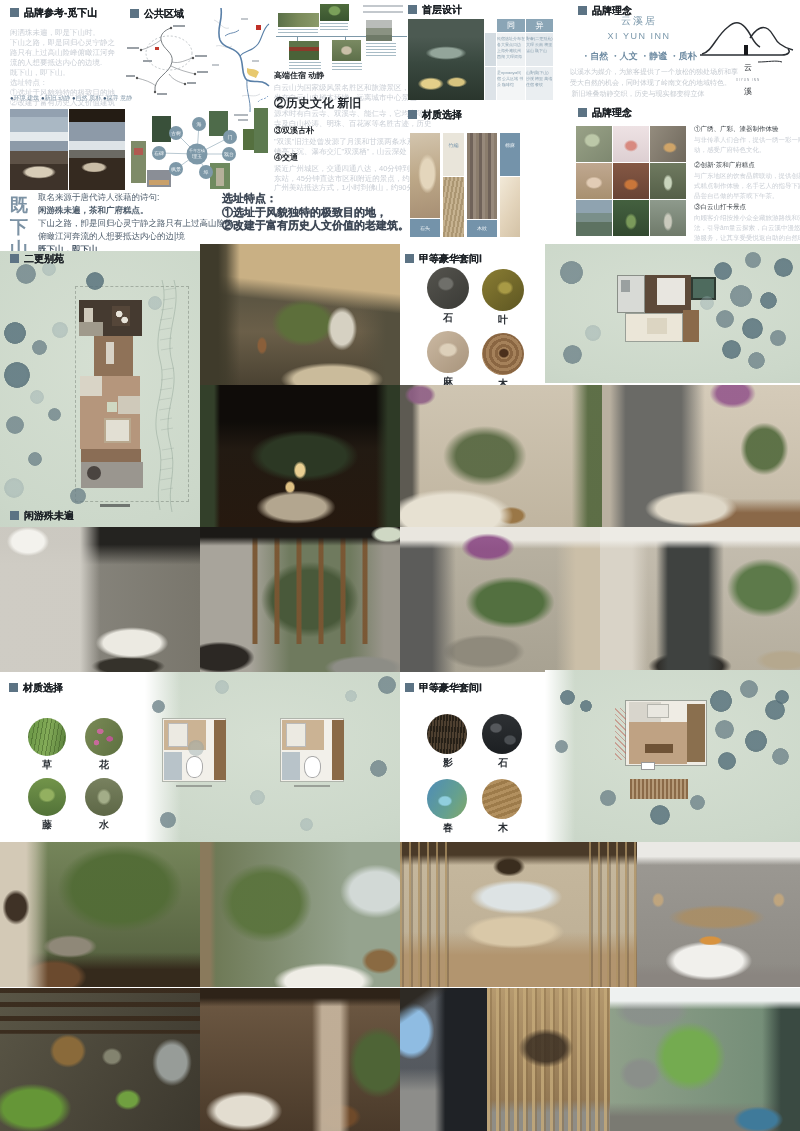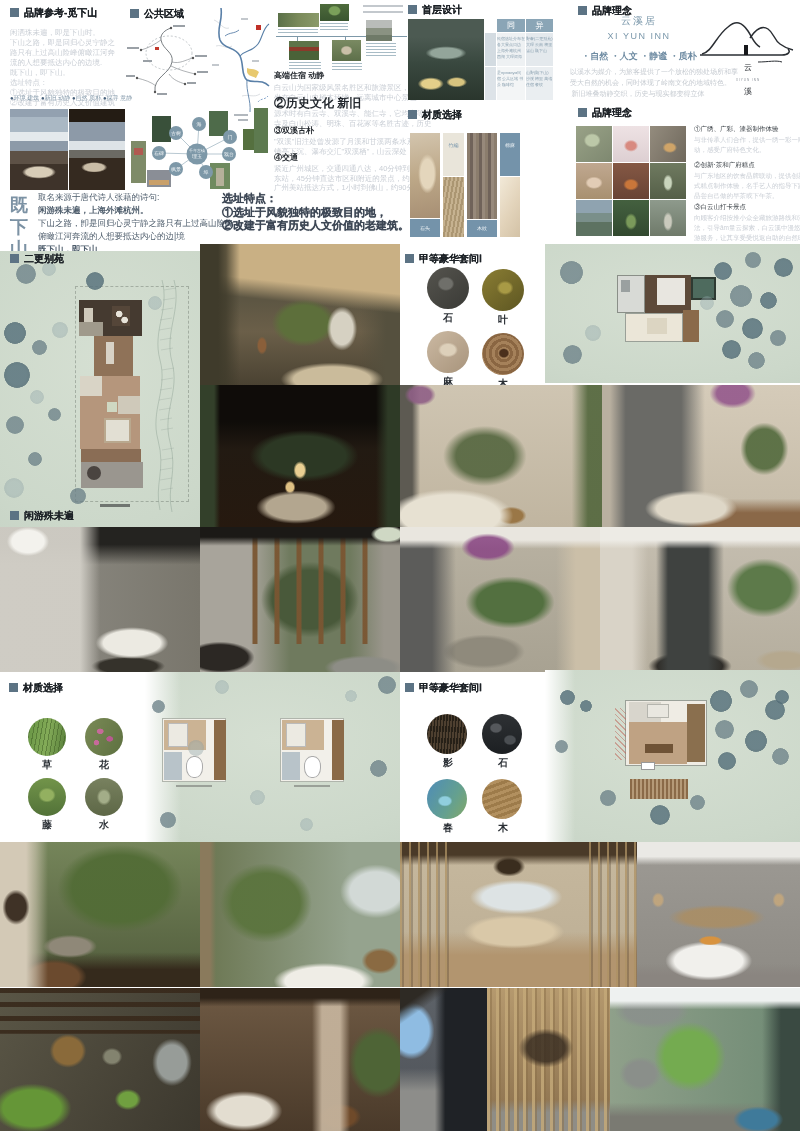--- a/index.html
+++ b/index.html
@@ -30,21 +30,21 @@
 <div class="ph" style="left:10px;top:109px;width:58px;height:81px;background:
 radial-gradient(26px 10px at 50% 78%,#d8cdb8 0 50%,rgba(0,0,0,0) 65%),
 linear-gradient(180deg,#93a1b0 0 10%,#aab8c4 10% 28%,#e4e9ec 28% 40%,#8d9aa8 40% 52%,#5d5146 52% 68%,#3e332a 68% 100%)"></div>
 
 <div class="ph" style="left:69px;top:109px;width:56px;height:81px;background:
 radial-gradient(20px 8px at 45% 72%,#c9bca6 0 50%,rgba(0,0,0,0) 65%),
 linear-gradient(180deg,#241c14 0 16%,#8d9aa8 16% 40%,#dde3e7 40% 50%,#6b6a64 50% 60%,#352a20 60% 100%)"></div>
 
 <div class="st" style="left:6px;top:194px;width:26px;font-size:18px;font-weight:bold;color:#7c92a4;line-height:22px;text-align:center">既<br>下<br>山</div>
 
-<div class="st" style="left:38px;top:191px;font-size:8.5px;line-height:13px;color:#4d5c6b">取名来源于唐代诗人张藉的诗句:<br><b>闲游殊未遍，上海外滩杭州。</b><br>下山之路，卽是回归心灵宁静之路只有上过高山险峰<br>俯瞰江河奔流的人想要抵达内心的边|境<br><b>既下山，即下山。</b></div>
+<div class="st" style="left:38px;top:191px;font-size:8.5px;line-height:13px;color:#4d5c6b">取名来源于唐代诗人张藉的诗句:<br><b>闲游殊未遍，茶和广府糕点。</b><br>下山之路，卽是回归心灵宁静之路只有上过高山险峰<br>俯瞰江河奔流的人想要抵达内心的边|境<br><b>既下山，即下山。</b></div>
 
 <div class="lab" style="left:130px;top:9px">公共区域</div>
 
 <svg class="ab" style="left:125px;top:22px" width="85" height="75" viewBox="0 0 85 75">
 <ellipse cx="44" cy="31" rx="23" ry="17" fill="none" stroke="#9aa2a8" stroke-width="0.6" stroke-dasharray="2,2"></ellipse>
 <path d="M30,70 C28,55 45,52 47,40 C49,30 38,28 36,18 C35,12 40,8 46,6" fill="none" stroke="#6a6f74" stroke-width="0.9"></path>
 <path d="M47,40 C55,42 60,38 68,36 M46,44 C54,48 62,50 70,52 M36,18 C30,22 24,26 16,28 M31,64 C26,60 20,58 12,56 M44,52 C48,58 54,60 60,62" fill="none" stroke="#7a8084" stroke-width="0.6"></path>
 <circle cx="46" cy="6" r="1.2" fill="#555"></circle>
       <circle cx="68" cy="36" r="1.2" fill="#555"></circle>
       <circle cx="70" cy="52" r="1.2" fill="#555"></circle>

